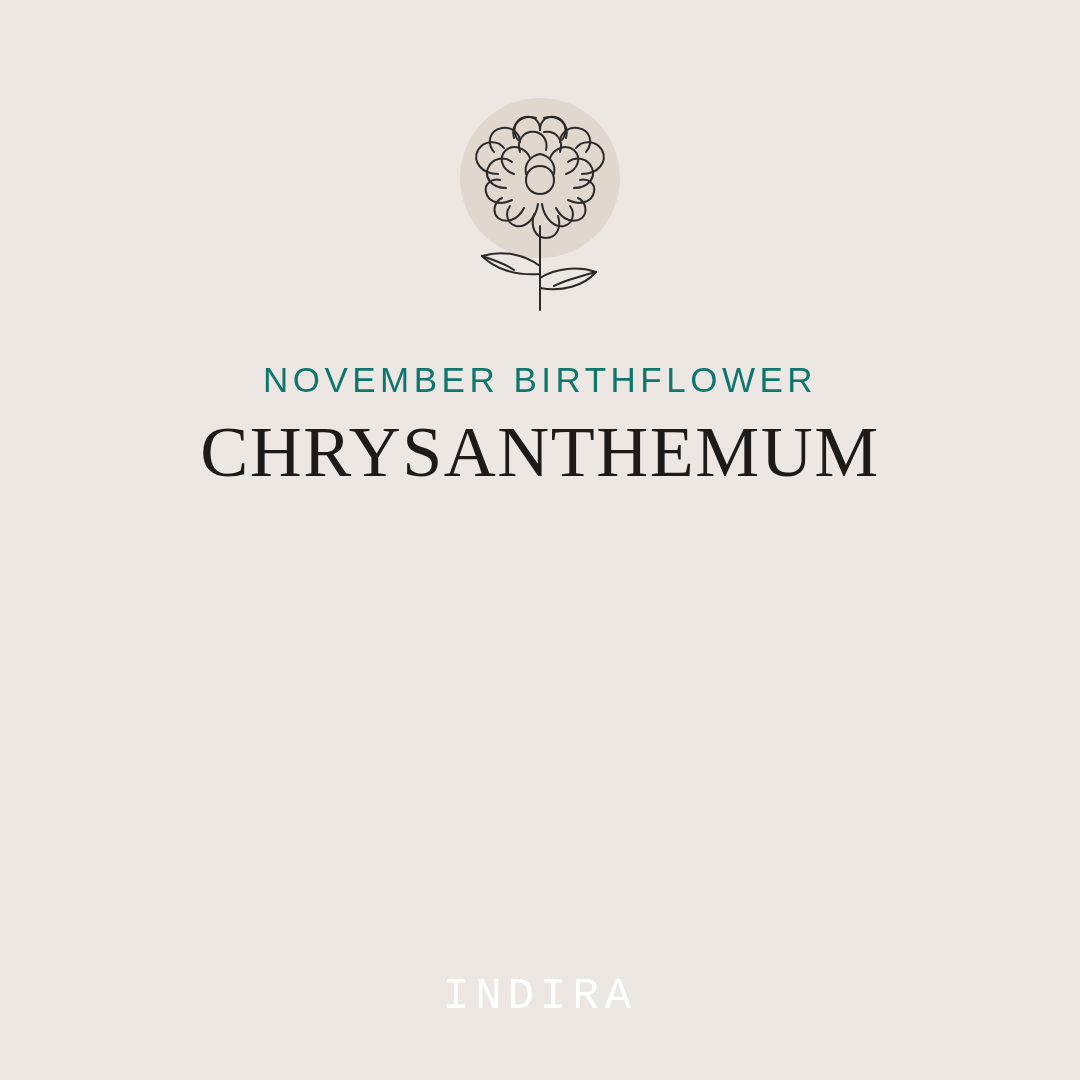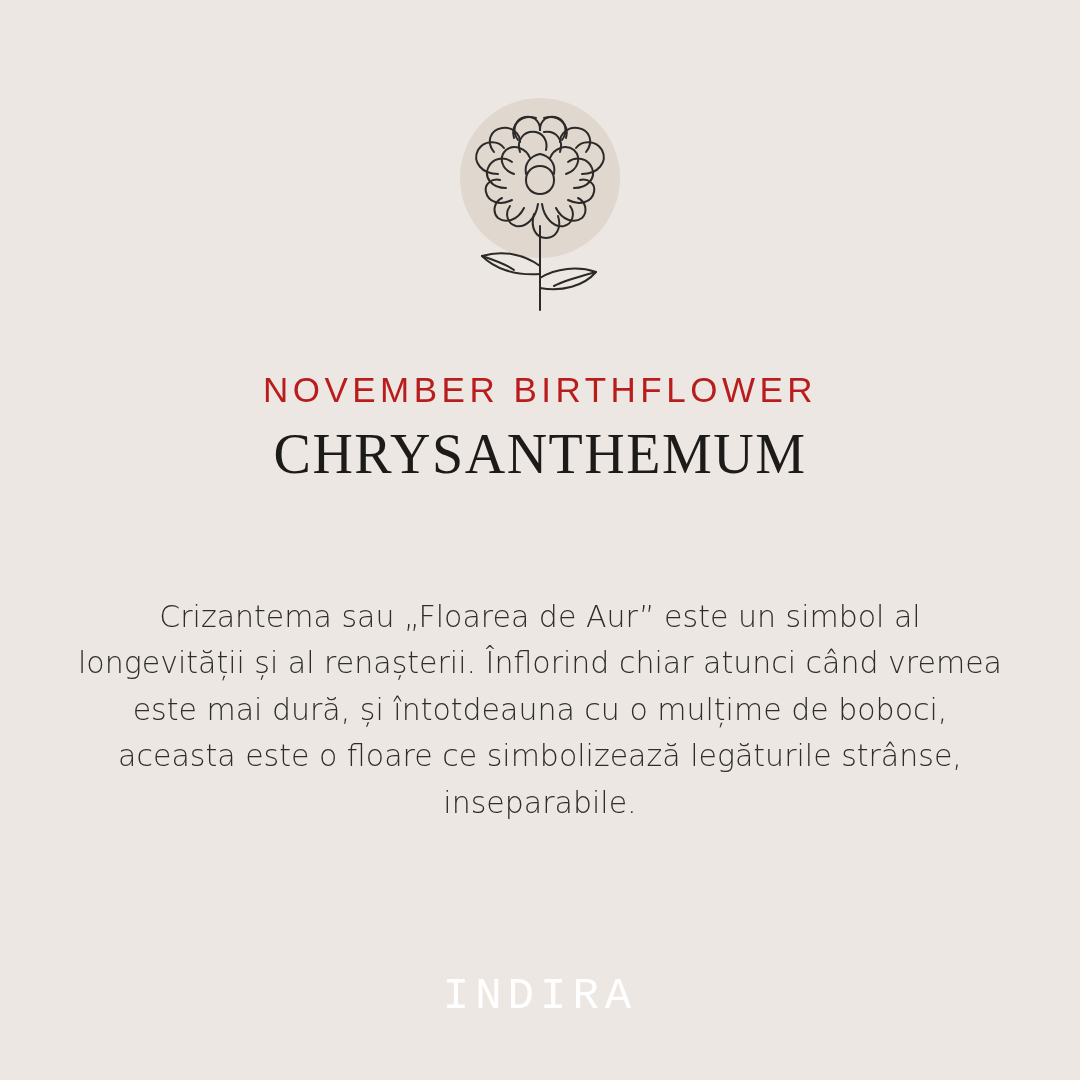--- a/index.html
+++ b/index.html
@@ -32,33 +32,33 @@
     position: relative;
   }
   .illustration svg {
     display: block;
     width: 300px;
     height: 260px;
   }
 
   
   .kicker {
-    margin-top: 34px;
+    margin-top: 24px;
     font-family: "Liberation Sans", sans-serif;
     font-size: 35px;
     letter-spacing: 4.5px;
-    color: #b91c1c;
+    color: #0f766e;
     font-weight: 400;
     text-align: center;
     line-height: 1;
   }
   .title {
     margin-top: 18px;
     font-family: "Liberation Serif", serif;
-    font-size: 56px;
+    font-size: 72px;
     letter-spacing: 1.5px;
     color: #1c1b19;
     font-weight: 400;
     text-align: center;
     line-height: 1.05;
   }
 
   
   .body-text {
     margin-top: 110px;
@@ -133,17 +133,16 @@
         <path d="M124 60 C120 46 132 36 146 40"></path>
         <path d="M176 60 C180 46 168 36 154 40"></path>
       </g>
     </svg>
   </div>
 
   <div class="kicker">NOVEMBER BIRTHFLOWER</div>
 
   <div class="title">CHRYSANTHEMUM</div>
 
-  <div class="body-text">Crizantema sau „Floarea de Aur” este un simbol al longevității și al renașterii. Înflorind chiar atunci când vremea este mai dură, și întotdeauna cu o mulțime de boboci, aceasta este o floare ce simbolizează legăturile strânse, inseparabile.</div>
 
   <div class="brand">INDIRA</div>
 
 </div>
 
 </body></html>

